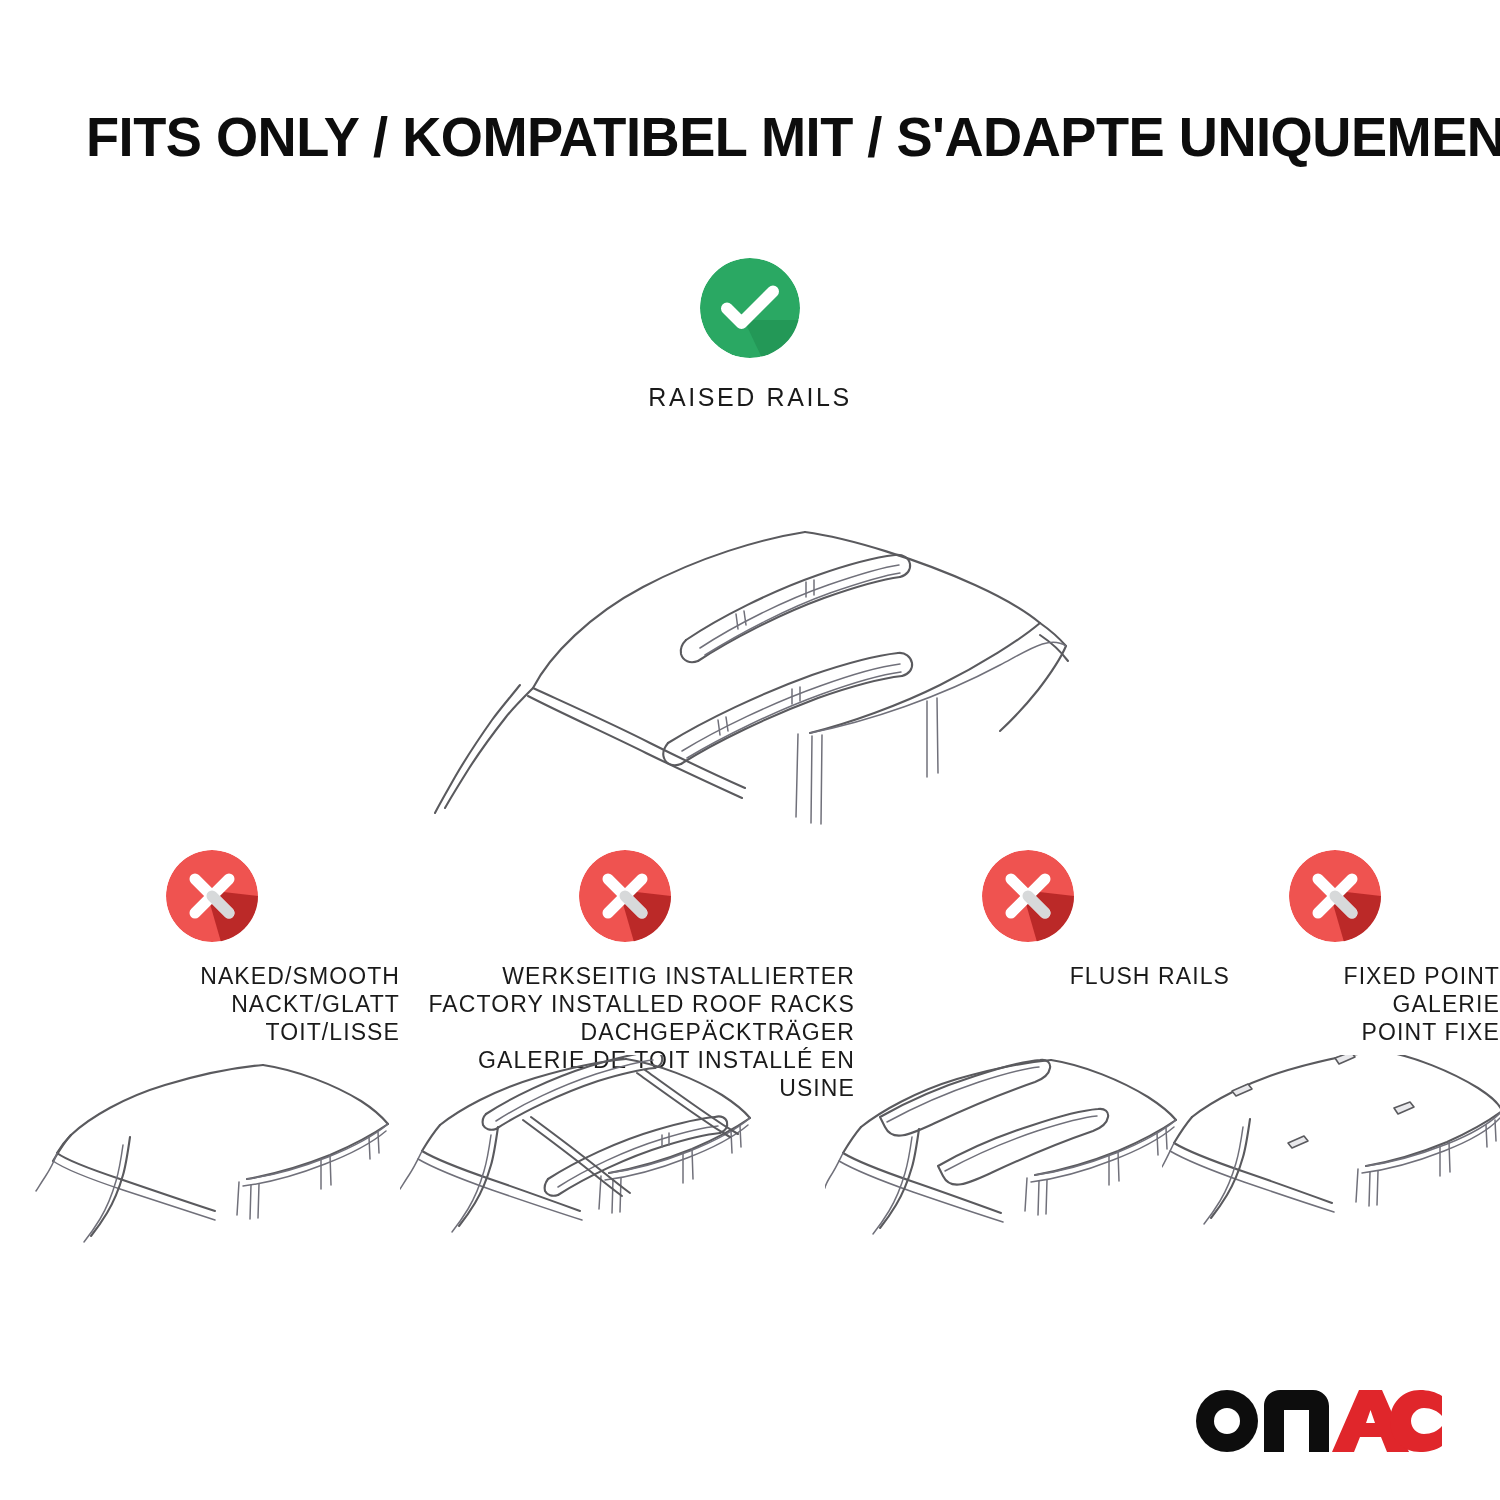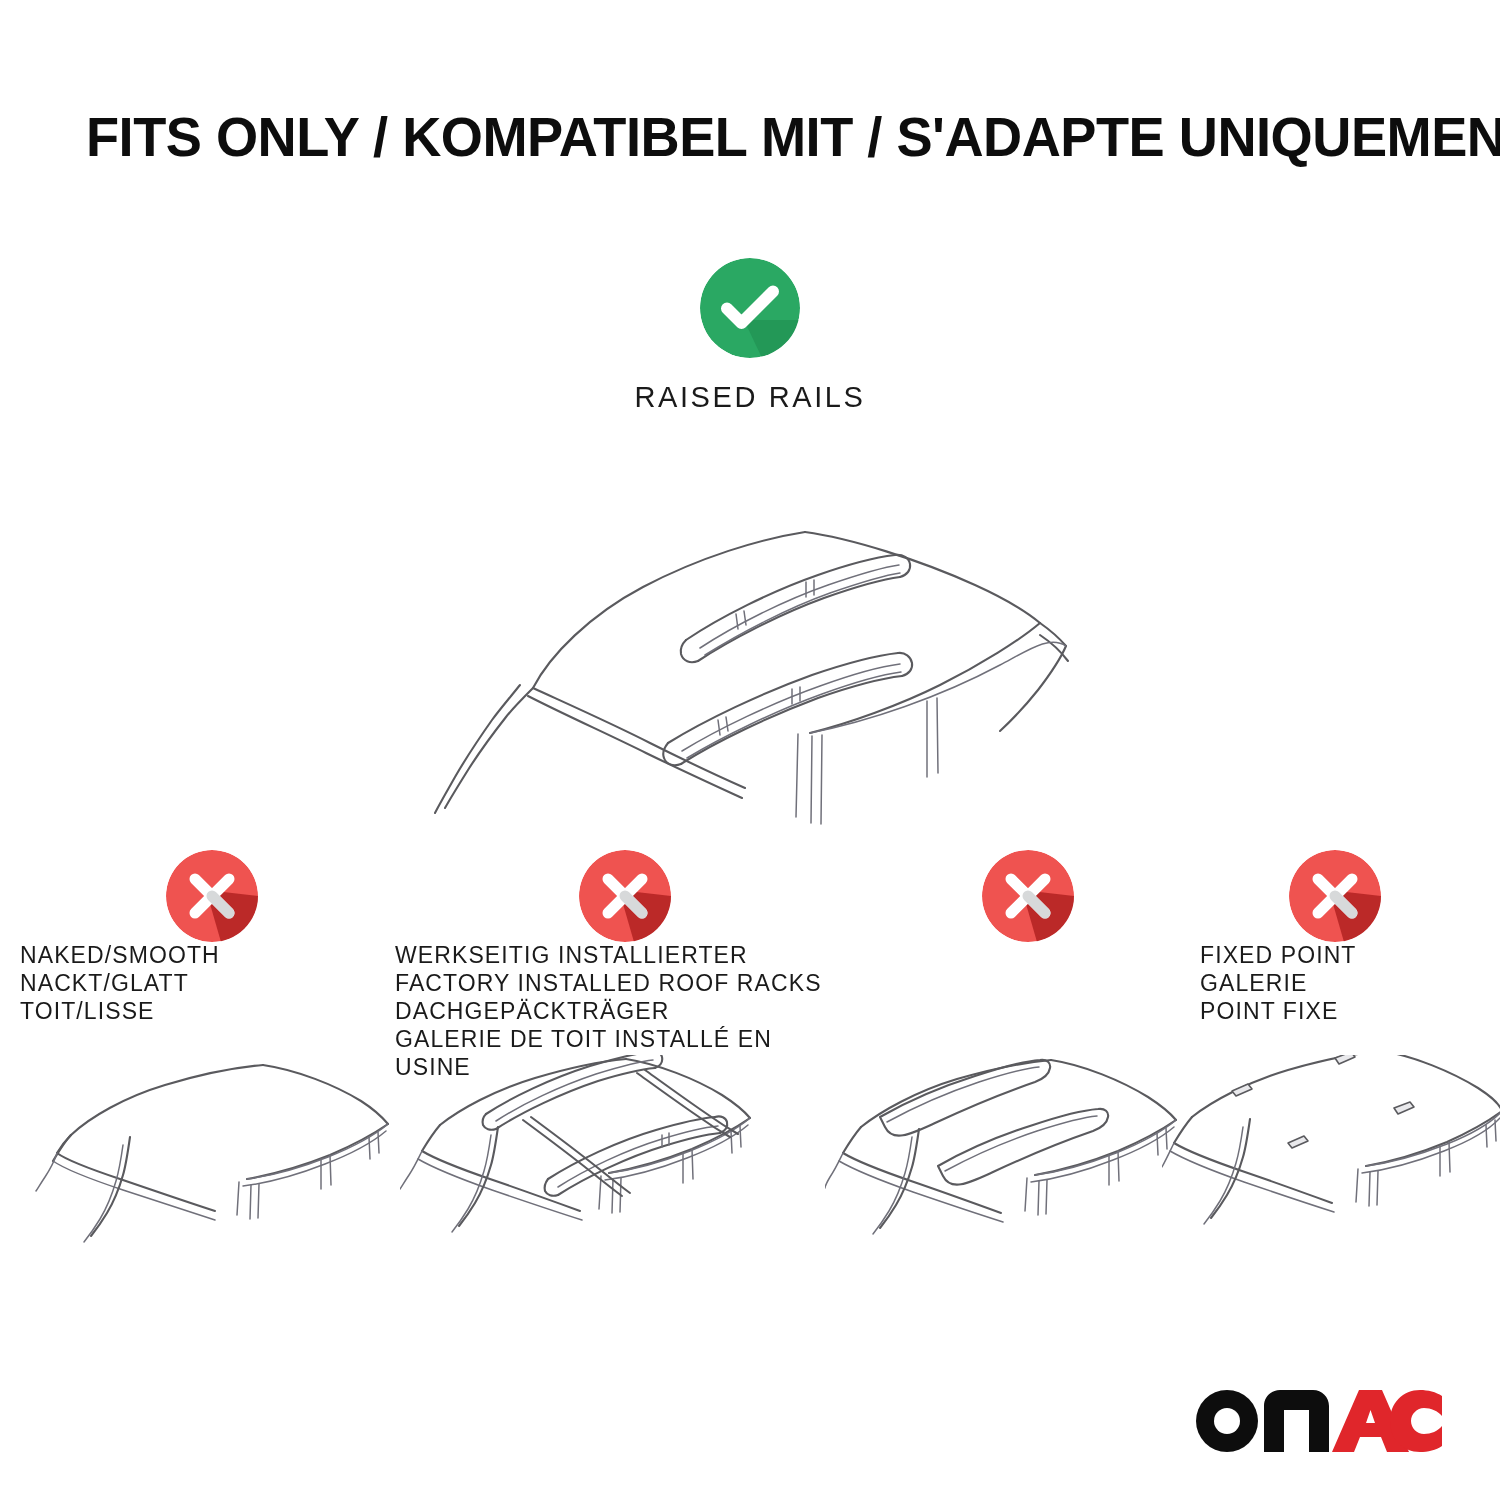--- a/index.html
+++ b/index.html
@@ -39,40 +39,40 @@
   .icon-circle svg { position: absolute; left: 0; top: 0; }
 
   
   .main-icon { left: 700px; top: 258px; width: 100px; height: 100px; }
 
   .main-text {
     position: absolute;
     left: 380px; top: 378px;
     width: 740px;
     text-align: center;
-    font-size: 29px;
+    font-size: 25px;
     font-weight: 300;
     letter-spacing: 2.6px;
     line-height: 39px;
     color: #1a1a1a;
   }
 
   .main-art {
     position: absolute;
     left: 400px; top: 505px;
     width: 700px; height: 330px;
   }
 
   
   .cell { position: absolute; top: 850px; }
   .cell .cell-icon { top: 0px; width: 92px; height: 92px; }
   .cell .cell-text {
     position: absolute;
-    top: 91px;
-    text-align: left;
+    top: 112px;
+    text-align: right;
     font-size: 23px;
     font-weight: 300;
     letter-spacing: 1.1px;
     line-height: 28px;
     color: #1a1a1a;
   }
   .cell .cell-art {
     position: absolute;
     top: 205px;
     height: 230px;
@@ -304,20 +304,21 @@
         <circle cx="46" cy="46" r="46" fill="#ef5350"></circle>
         <path d="M40 40 L92 46 L92 92 L55 92 Z" fill="#a91b1b" opacity="0.75"></path>
         <g stroke="#ffffff" stroke-width="11" stroke-linecap="round">
           <line x1="29" y1="29" x2="63" y2="63"></line>
           <line x1="63" y1="29" x2="29" y2="63"></line>
         </g>
         <line x1="46" y1="46" x2="63" y2="63" stroke="#d7d9da" stroke-width="11" stroke-linecap="round"></line>
       </svg>
     </div>
     <div class="cell-text">
+      <div>FLUSH RAILS</div>
     </div>
     <div class="cell-art">
       <svg class="line-art" viewBox="0 0 360 230" preserveAspectRatio="xMidYMid meet">
         <path d="M36 72 C56 56 92 36 132 24 C170 13 203 7 226 5"></path>
         <path d="M226 5 C259 10 297 26 323 42 C337 51 346 59 351 65"></path>
         <path d="M351 65 C338 74 316 86 293 96 C263 108 233 116 210 120"></path>
         <path d="M36 72 C30 79 24 88 18 98"></path>
         <path d="M18 98 C28 104 54 115 86 126 C121 138 154 150 176 158"></path>
         <path d="M14 106 C26 113 54 125 88 137 C123 149 156 160 178 167" class="thin"></path>
         <path d="M18 98 C15 104 11 113 5 122 C2 127 0 131 0 133" class="thin"></path>

